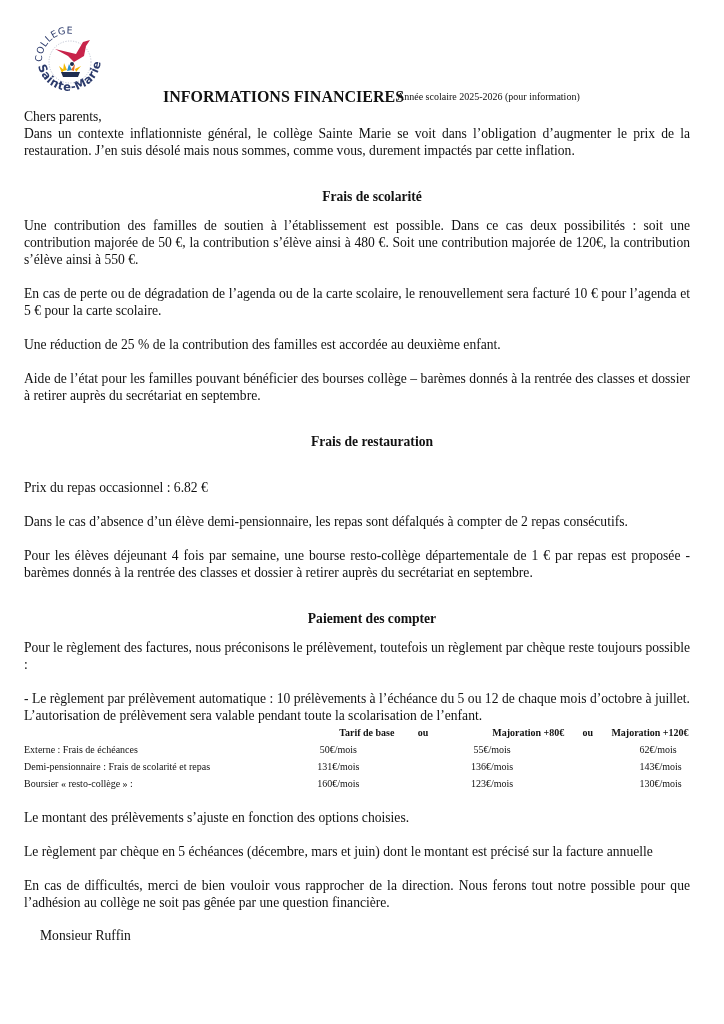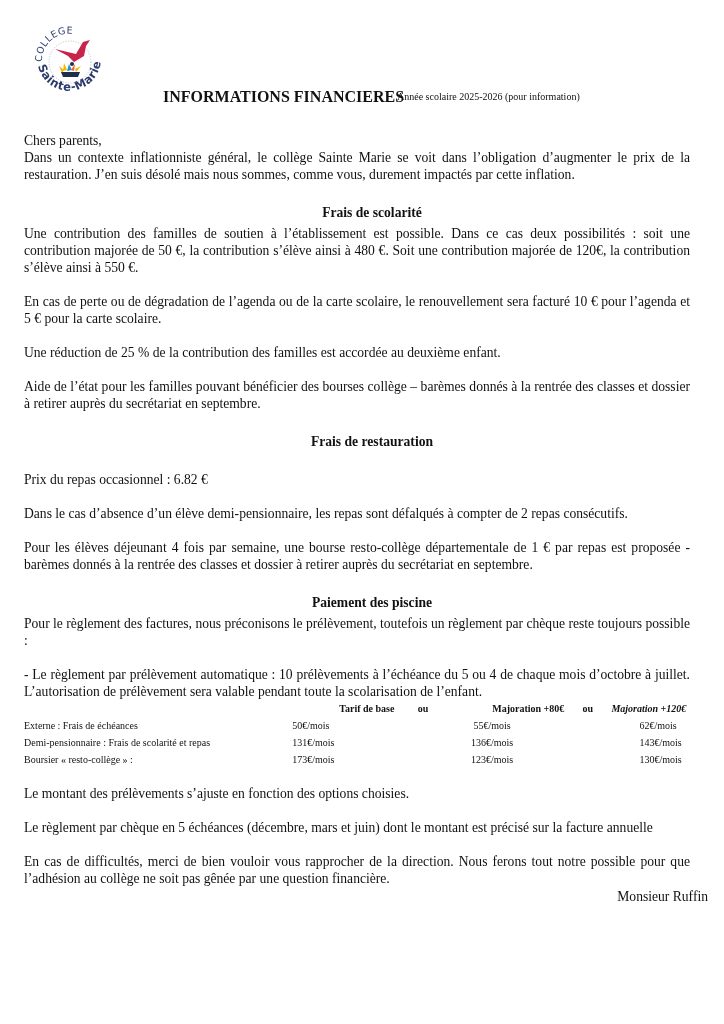--- a/index.html
+++ b/index.html
@@ -41,33 +41,33 @@
   .header-year {
     position: absolute;
     left: 397px;
     top: 0;
     font-size: 10px;
     font-family: Liberation Serif, serif;
   }
   .content {
     position: absolute;
     left: 24px;
-    top: 132px;
+    top: 108px;
     width: 666px;
   }
   .p {
     margin: 0;
     text-align: justify;
     text-align-last: left;
   }
   .gap { height: 17px; }
   .section-title {
     text-align: center;
     font-weight: bold;
-    margin: 4px;
+    margin: 12px;
     padding-left: 30px;
   }
   .fees-table {
     border-collapse: collapse;
     margin: 0;
     width: 700px;
     font-size: 10px;
     line-height: 17px;
   }
   .fees-table th, .fees-table td {
@@ -75,28 +75,27 @@
     white-space: nowrap;
   }
   .fees-table th {
     font-weight: bold;
   }
   .col-label { width: 262px; text-align: left; }
   .col-base { width: 100px; text-align: right; }
   .col-ou1 { width: 56px; text-align: center; }
   .col-maj50 { width: 110px; text-align: right; }
   .col-ou2 { width: 46px; text-align: center; }
-  .col-maj120 { width: 110px; text-align: left; font-style: italic; }
-  .td-base { text-align: left; padding-right: 10px !important; }
+  .col-maj120 { width: 110px; text-align: left; }
+  .td-base { text-align: center; padding-right: 10px !important; }
   .td-maj50 { text-align: center; padding-right: 32px !important; }
   .td-maj120 { text-align: left; padding-left: 28px !important; }
   .signature {
-    text-align: right;
     padding-right: 0px;
-    margin: 1px;
+    margin: 16px;
     margin-right: -18px;
   }
 </style>
 </head>
 <body>
 
 <div class="logo">
   <svg width="84" height="80" viewBox="0 0 84 80">
     <defs>
       <path id="arcTop" d="M 14 40 A 27 27 0 0 1 52 14"></path>
@@ -144,24 +143,24 @@
 
   <p class="section-title">Frais de restauration</p>
   <div class="gap"></div>
   <p class="p">Prix du repas occasionnel : 6.82 €</p>
   <div class="gap"></div>
   <p class="p">Dans le cas d’absence d’un élève demi-pensionnaire, les repas sont défalqués à compter de 2 repas consécutifs.</p>
   <div class="gap"></div>
   <p class="p">Pour les élèves déjeunant 4 fois par semaine, une bourse resto-collège départementale de 1 € par repas est proposée - barèmes donnés à la rentrée des classes et dossier à retirer auprès du secrétariat en septembre.</p>
   <div class="gap"></div>
 
-  <p class="section-title">Paiement des piscine</p>
+  <p class="section-title">Paiement des compter</p>
   <p class="p">Pour le règlement des factures, nous préconisons le prélèvement, toutefois un règlement par chèque reste toujours possible :</p>
   <div class="gap"></div>
-  <p class="p">- Le règlement par prélèvement automatique : 10 prélèvements à l’échéance du 5 ou 4 de chaque mois d’octobre à juillet. L’autorisation de prélèvement sera valable pendant toute la scolarisation de l’enfant.</p>
+  <p class="p">- Le règlement par prélèvement automatique : 10 prélèvements à l’échéance du 5 ou 12 de chaque mois d’octobre à juillet. L’autorisation de prélèvement sera valable pendant toute la scolarisation de l’enfant.</p>
 
   <table class="fees-table">
     <thead>
       <tr>
         <th class="col-label"></th>
         <th class="col-base">Tarif de base</th>
         <th class="col-ou1">ou</th>
         <th class="col-maj50">Majoration +80€</th>
         <th class="col-ou2">ou</th>
         <th class="col-maj120">Majoration +120€</th>
@@ -179,21 +178,21 @@
       <tr>
         <td>Demi-pensionnaire : Frais de scolarité et repas</td>
         <td class="td-base">131€/mois</td>
         <td></td>
         <td class="td-maj50">136€/mois</td>
         <td></td>
         <td class="td-maj120">143€/mois</td>
       </tr>
       <tr>
         <td>Boursier « resto-collège » :</td>
-        <td class="td-base">173€/mois</td>
+        <td class="td-base">160€/mois</td>
         <td></td>
         <td class="td-maj50">123€/mois</td>
         <td></td>
         <td class="td-maj120">130€/mois</td>
       </tr>
     </tbody>
   </table>
 
   <div class="gap"></div>
   <p class="p">Le montant des prélèvements s’ajuste en fonction des options choisies.</p>

